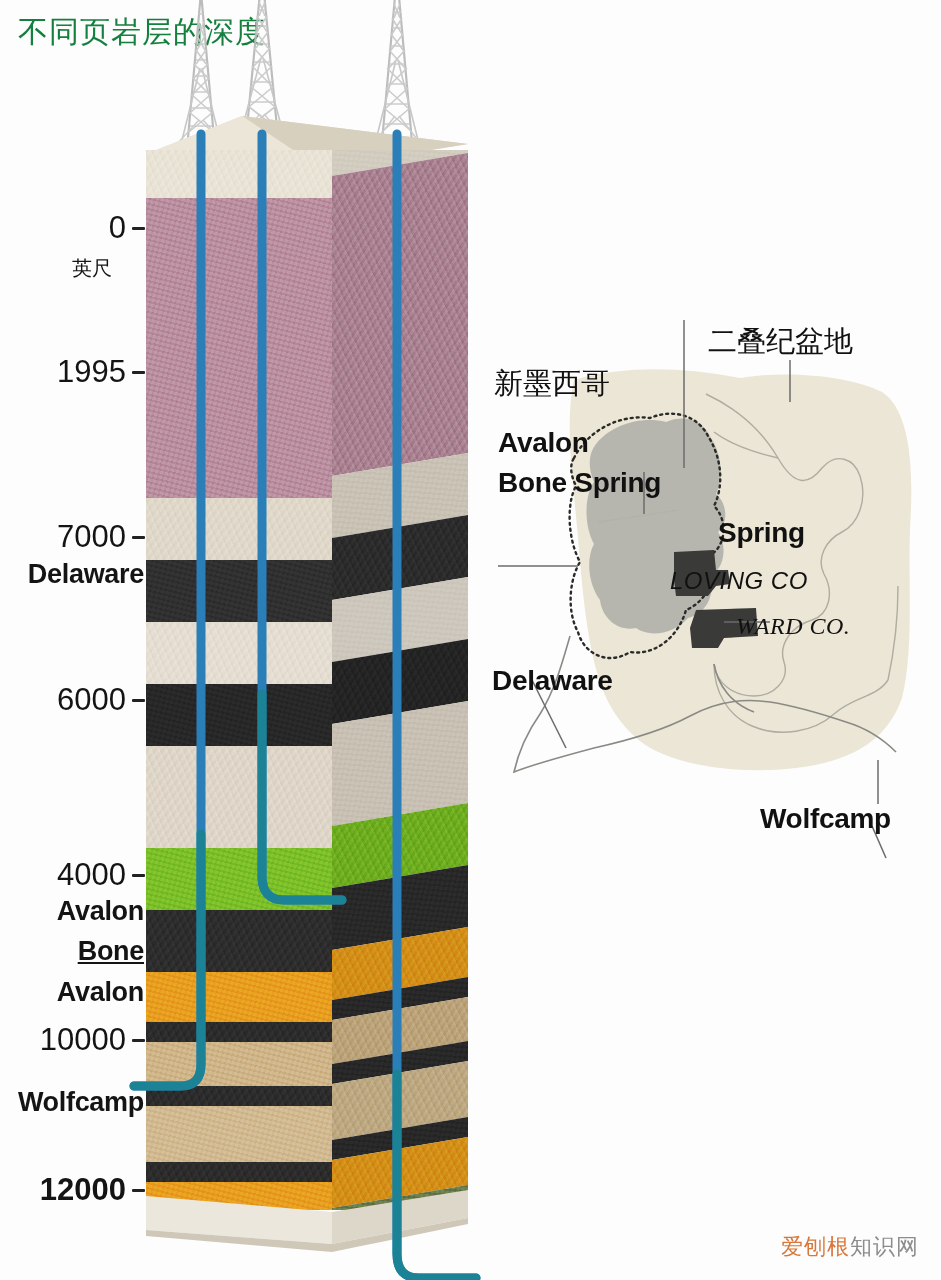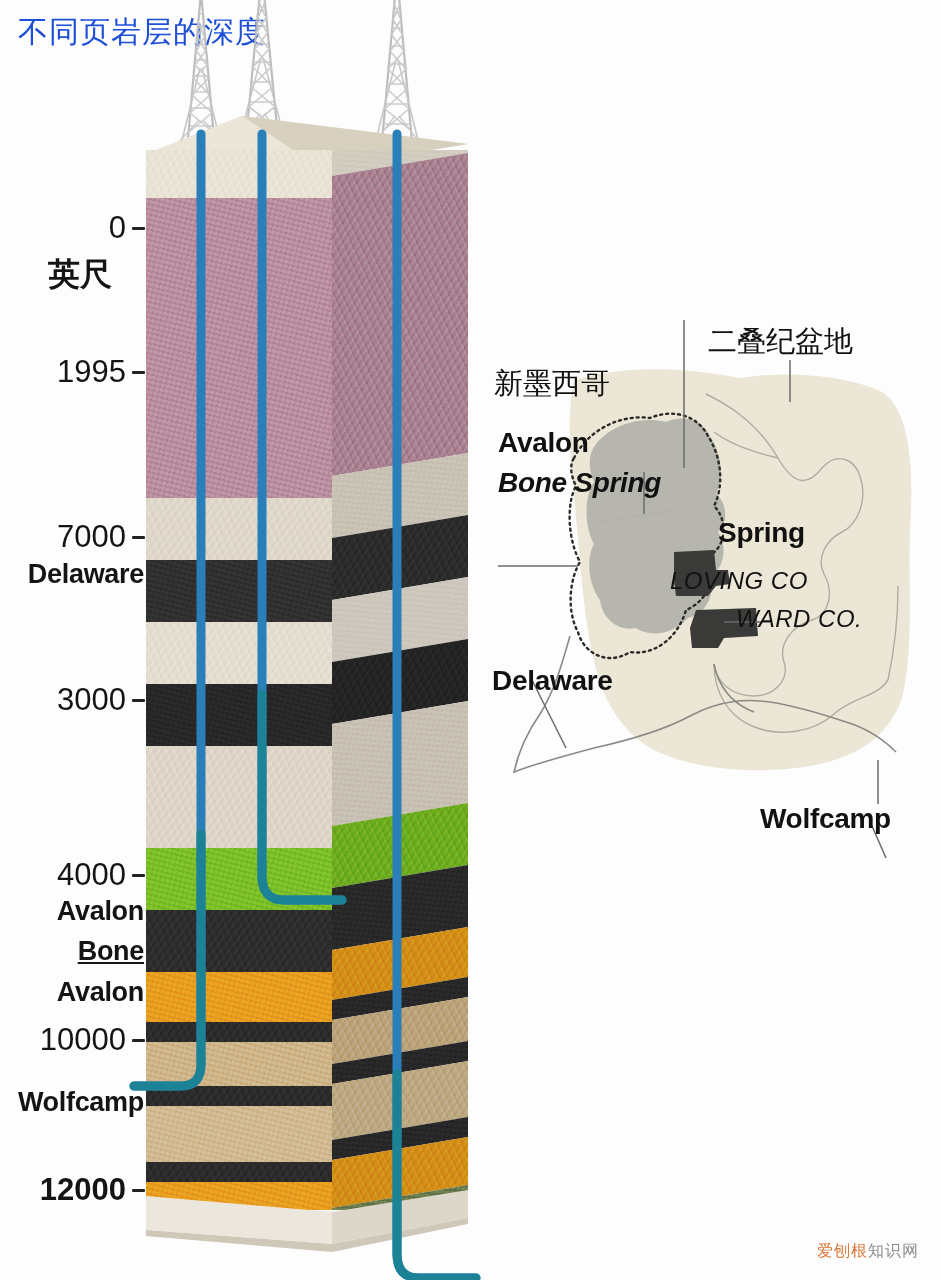--- a/index.html
+++ b/index.html
@@ -16,36 +16,36 @@
     background: #fdfdfd;
     overflow: hidden;
   }
 
   
   #title {
     position: absolute;
     left: 18px; top: 12px;
     font-size: 30px;
     font-weight: 500;
-    color: #1d4ed8;
+    color: #15803d;
     letter-spacing: 1px;
     white-space: nowrap;
   }
 
   
   .axis-label {
     position: absolute;
     right: 0;
     text-align: right;
     color: #141414;
     white-space: nowrap;
     line-height: 1;
   }
   .tick-num { font-size: 31px; font-weight: 400; }
-  .tick-unit { font-size: 32px; font-weight: 700; }
+  .tick-unit { font-size: 20px; font-weight: 400; }
   .fmt-name { font-size: 27px; font-weight: 700; letter-spacing: -0.3px; }
   #axis {
     position: absolute;
     left: 0; top: 0;
     width: 150px; height: 1280px;
   }
   .tickmark {
     position: absolute;
     width: 13px; height: 3px;
     background: #222;
@@ -113,42 +113,42 @@
     font-size: 24px;
     font-style: italic;
     font-weight: 400;
     letter-spacing: 0.5px;
   }
 
   
   #watermark {
     position: absolute;
     right: 22px; bottom: 18px;
-    font-size: 16px;
+    font-size: 22px;
     letter-spacing: 1px;
     white-space: nowrap;
   }
   #wm-a { color: #d9773a; }
   #wm-b { color: #8d8d8d; }
 </style>
 </head>
 <body>
 
 <div id="page">
 
   <div id="title">不同页岩层的深度</div>
 
   <div id="axis">
       <div class="axis-label tick-num" style="top: 212px; right: 24px;">0</div>
       <div class="tickmark" style="top: 227px; left: 132px;"></div>
       <div class="axis-label tick-num" style="top: 356px; right: 24px;">1995</div>
       <div class="tickmark" style="top: 371px; left: 132px;"></div>
       <div class="axis-label tick-num" style="top: 521px; right: 24px;">7000</div>
       <div class="tickmark" style="top: 536px; left: 132px;"></div>
-      <div class="axis-label tick-num" style="top: 684px; right: 24px;">3000</div>
+      <div class="axis-label tick-num" style="top: 684px; right: 24px;">6000</div>
       <div class="tickmark" style="top: 699px; left: 132px;"></div>
       <div class="axis-label tick-num" style="top: 859px; right: 24px;">4000</div>
       <div class="tickmark" style="top: 874px; left: 132px;"></div>
       <div class="axis-label tick-num" style="top: 1024px; right: 24px;">10000</div>
       <div class="tickmark" style="top: 1039px; left: 132px;"></div>
       <div class="axis-label tick-num" style="top: 1174px; right: 24px; font-weight: bold;">12000</div>
       <div class="tickmark" style="top: 1189px; left: 132px;"></div>
       <div class="axis-label tick-unit" style="top: 258px; right: 38px;">英尺</div>
       <div class="axis-label fmt-name" style="top: 561px; right: 6px;">Delaware</div>
       <div class="axis-label fmt-name" style="top: 898px; right: 6px;">Avalon</div>
@@ -371,24 +371,24 @@
         <line x1="52" y1="358" x2="88" y2="430"></line>
         <line x1="246" y1="304" x2="292" y2="304"></line>
         <line x1="400" y1="442" x2="400" y2="486"></line>
         <line x1="394" y1="508" x2="408" y2="540"></line>
       </g>
     </svg>
 
     <div class="map-label map-cn" style="left:230px; top:8px;">二叠纪盆地</div>
     <div class="map-label map-cn" style="left:16px;  top:50px;">新墨西哥</div>
     <div class="map-label map-bold" style="left:20px;  top:110px;">Avalon</div>
-    <div class="map-label map-bold" style="left:20px;  top:150px;font-style:italic;">Bone Spring</div>
+    <div class="map-label map-bold" style="left:20px;  top:150px;">Bone Spring</div>
     <div class="map-label map-bold" style="left:240px; top:200px;">Spring</div>
     <div class="map-label map-county" style="left:192px; top:250px;">LOVING CO</div>
-    <div class="map-label map-county" style="left:258px; top:288px;">WARD CO.</div>
+    <div class="map-label map-county" style="left:258px; top:296px;font-family:Liberation Serif, serif;">WARD CO.</div>
     <div class="map-label map-bold" style="left:14px;  top:348px;">Delaware</div>
     <div class="map-label map-bold" style="left:282px; top:486px;">Wolfcamp</div>
   </div>
 
   <div id="watermark">
     <span id="wm-a">爱刨根</span><span id="wm-b">知识网</span>
   </div>
 
 </div>
 

